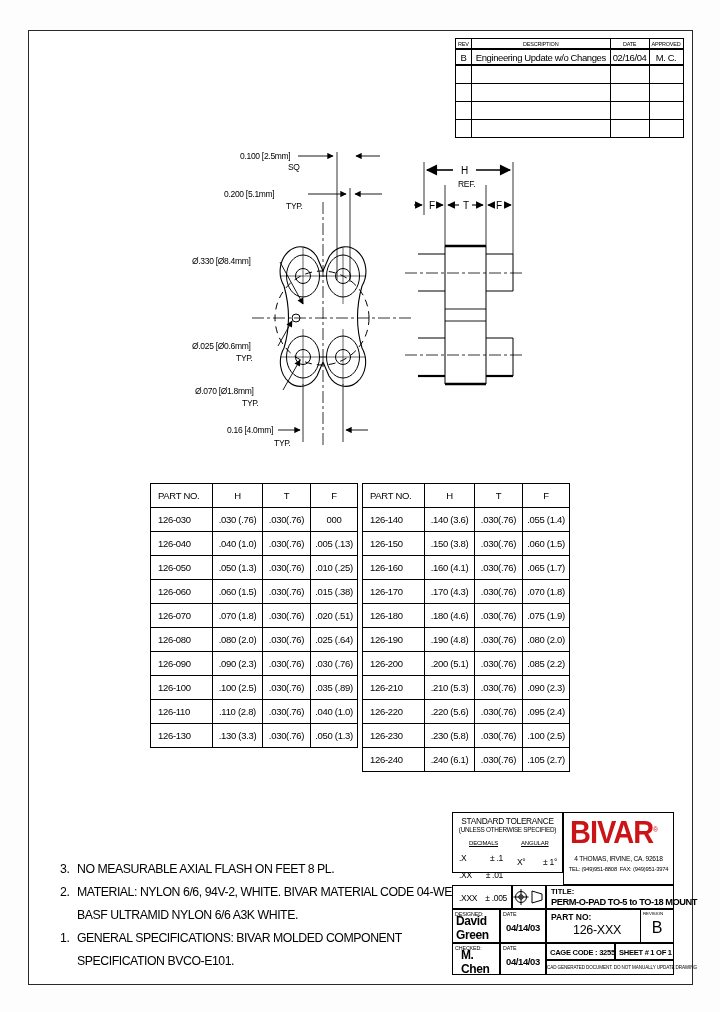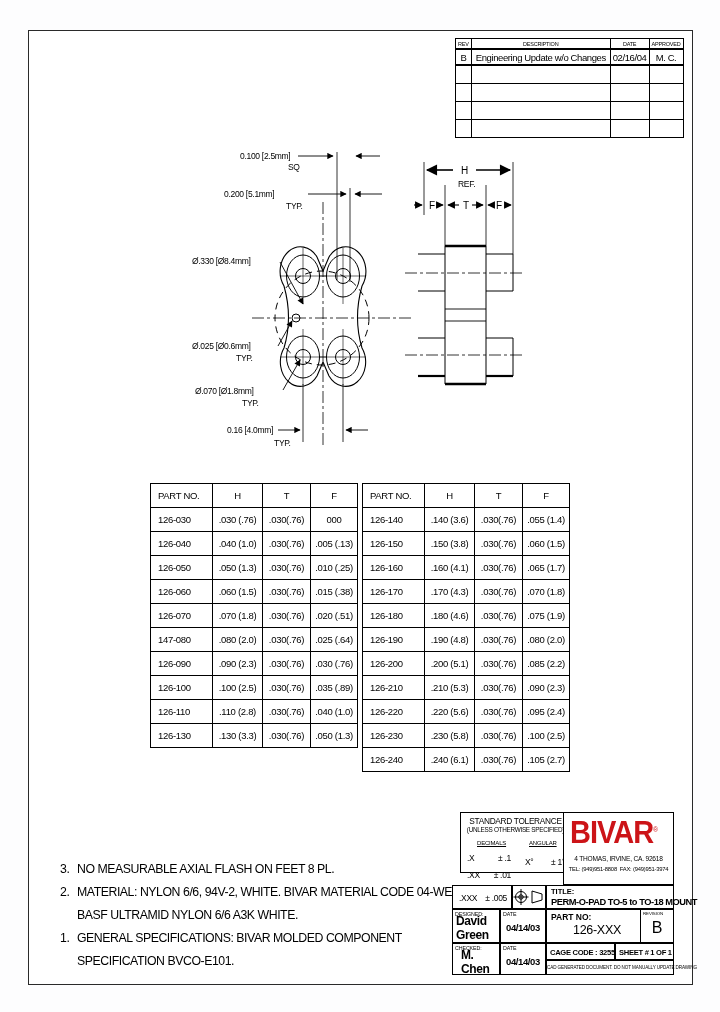--- a/index.html
+++ b/index.html
@@ -271,21 +271,21 @@
           <td>.030(.76)</td>
           <td>.015 (.38)</td>
         </tr>
         <tr>
           <td>126-070</td>
           <td>.070 (1.8)</td>
           <td>.030(.76)</td>
           <td>.020 (.51)</td>
         </tr>
         <tr>
-          <td>147-080</td>
+          <td>126-080</td>
           <td>.080 (2.0)</td>
           <td>.030(.76)</td>
           <td>.025 (.64)</td>
         </tr>
         <tr>
           <td>126-090</td>
           <td>.090 (2.3)</td>
           <td>.030(.76)</td>
           <td>.030 (.76)</td>
         </tr>
@@ -408,21 +408,21 @@
         <span>BASF ULTRAMID NYLON 6/6 A3K WHITE.</span>
       </div>
       <div>
         <span>1.</span>
         <span>GENERAL SPECIFICATIONS: BIVAR MOLDED COMPONENT SPECIFICATION BVCO-E101.</span>
       </div>
     </div>
 
   <div class="tblock">
 
-    <div class="tb-cell" style="left:0;top:0;width:111px;height:61px;margin-left:8px;">
+    <div class="tb-cell" style="left:0;top:0;width:111px;height:61px;">
       <div class="tol-title">STANDARD TOLERANCE</div>
       <div class="tol-sub">(UNLESS OTHERWISE SPECIFIED)</div>
       <div class="tol-col" style="left:16px;">DECIMALS</div>
       <div class="tol-col" style="left:68px;">ANGULAR</div>
       <div class="tol-row" style="left:6px;top:40px;width:44px;">
         <span>.X</span>
         <span>± .1</span>
       </div>
       <div class="tol-row" style="left:64px;top:44px;width:40px;">
         <span>X°</span>

